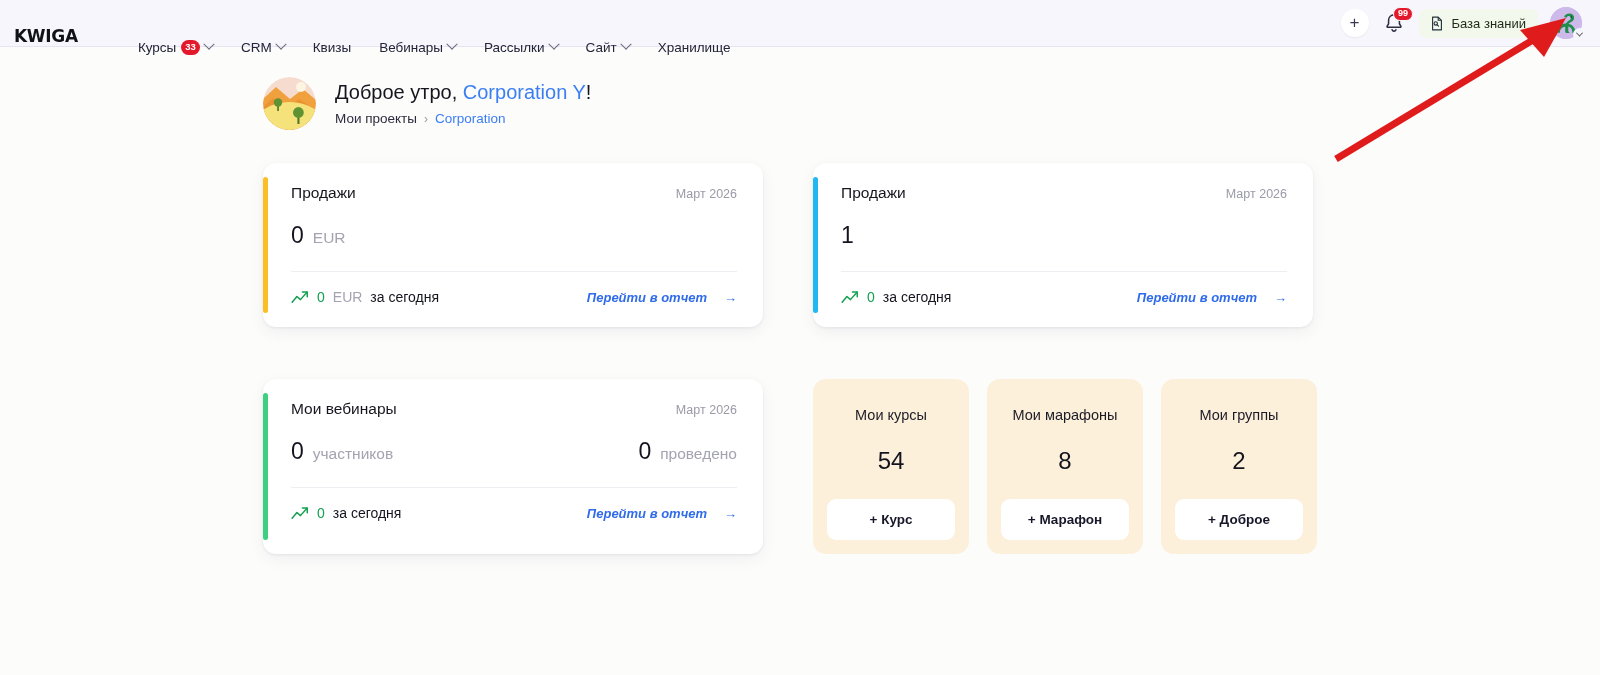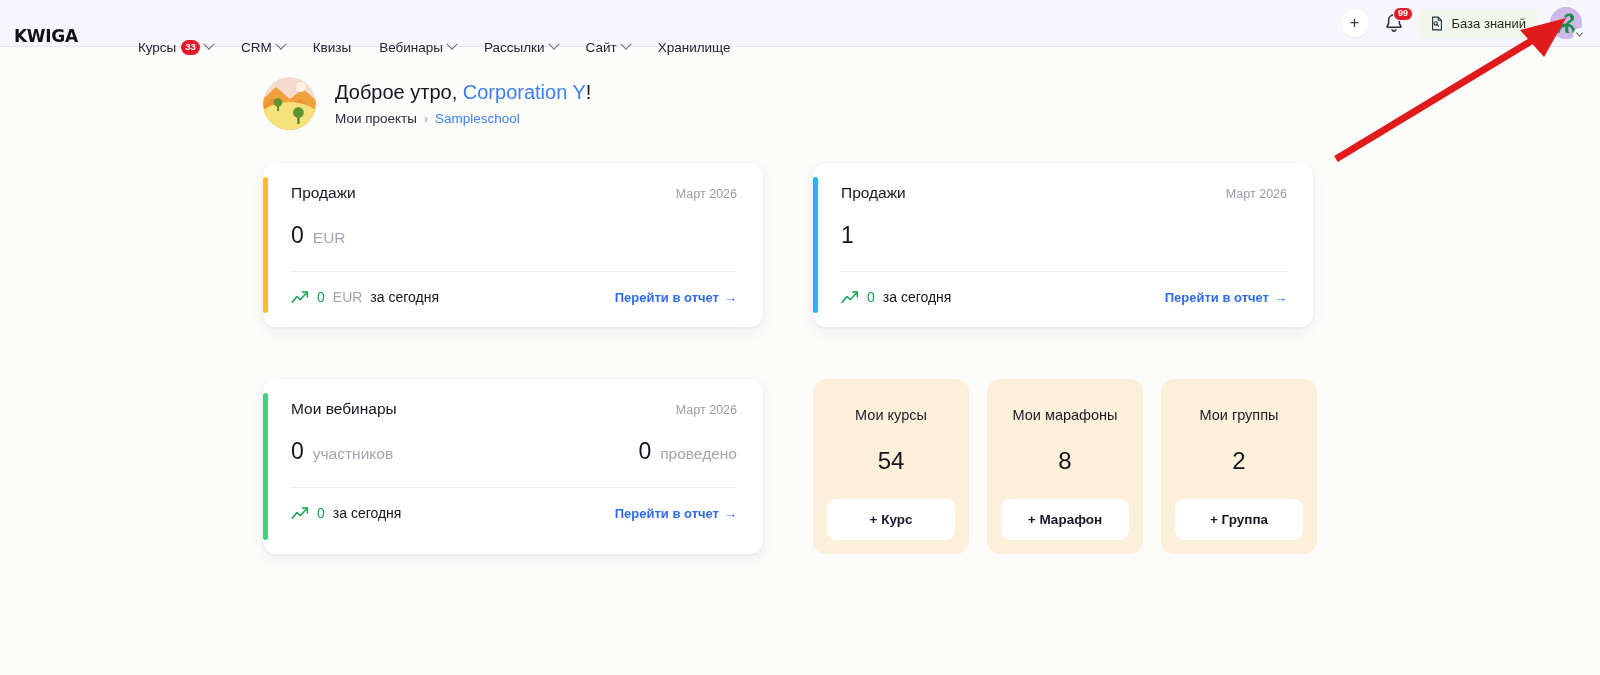--- a/index.html
+++ b/index.html
@@ -242,22 +242,23 @@
     display: flex; align-items: center; gap: 8px;
     font-size: 14px; color: #15151F;
   }
   .trend .tnum  { color: #12A150; font-weight: 400; }
   .trend .tunit { color: #A3A3B1; }
   .report-link {
     font-size: 13px;
     color: #2F6BEA;
     font-weight: 700;
     cursor: pointer;
-    display: flex; align-items: center; gap: 5px;
+    display: flex; align-items: center; gap: 17px;
     white-space: nowrap;
+    font-style: italic;
   }
 
   
   .mini-grid {
     display: grid;
     grid-template-columns: repeat(3, 156px);
     gap: 18px;
   }
   .mini-card {
     background: #FDF0DB;
@@ -410,21 +411,21 @@
         </g>
       </g>
     </svg>
     <div>
       <div class="greet-title">
         <span>Доброе утро, </span><span class="org">Corporation Y</span><span>!</span>
       </div>
       <div class="breadcrumb">
         <span>Мои проекты</span>
         <span class="sep">›</span>
-        <span class="crumb-link">Sampleschool</span>
+        <span class="crumb-link">Corporation</span>
       </div>
     </div>
   </div>
 
   <div class="grid">
 
     <div class="stat-card">
       <div class="accent" style="background:#FBBF24"></div>
       <div class="card-head">
         <div class="card-title">Продажи</div>
@@ -525,21 +526,21 @@
 
       <div class="mini-card">
         <div class="mini-title">Мои марафоны</div>
         <div class="mini-value">8</div>
         <button class="mini-btn">+ Марафон</button>
       </div>
 
       <div class="mini-card">
         <div class="mini-title">Мои группы</div>
         <div class="mini-value">2</div>
-        <button class="mini-btn">+ Группа</button>
+        <button class="mini-btn">+ Доброе</button>
       </div>
 
     </div>
 
   </div>
 </div>
 
 <svg class="annot">
   <g>
     <line x1="1336" y1="159" x2="1546" y2="32" stroke="#E01B1B" stroke-width="7" stroke-linecap="butt"></line>

